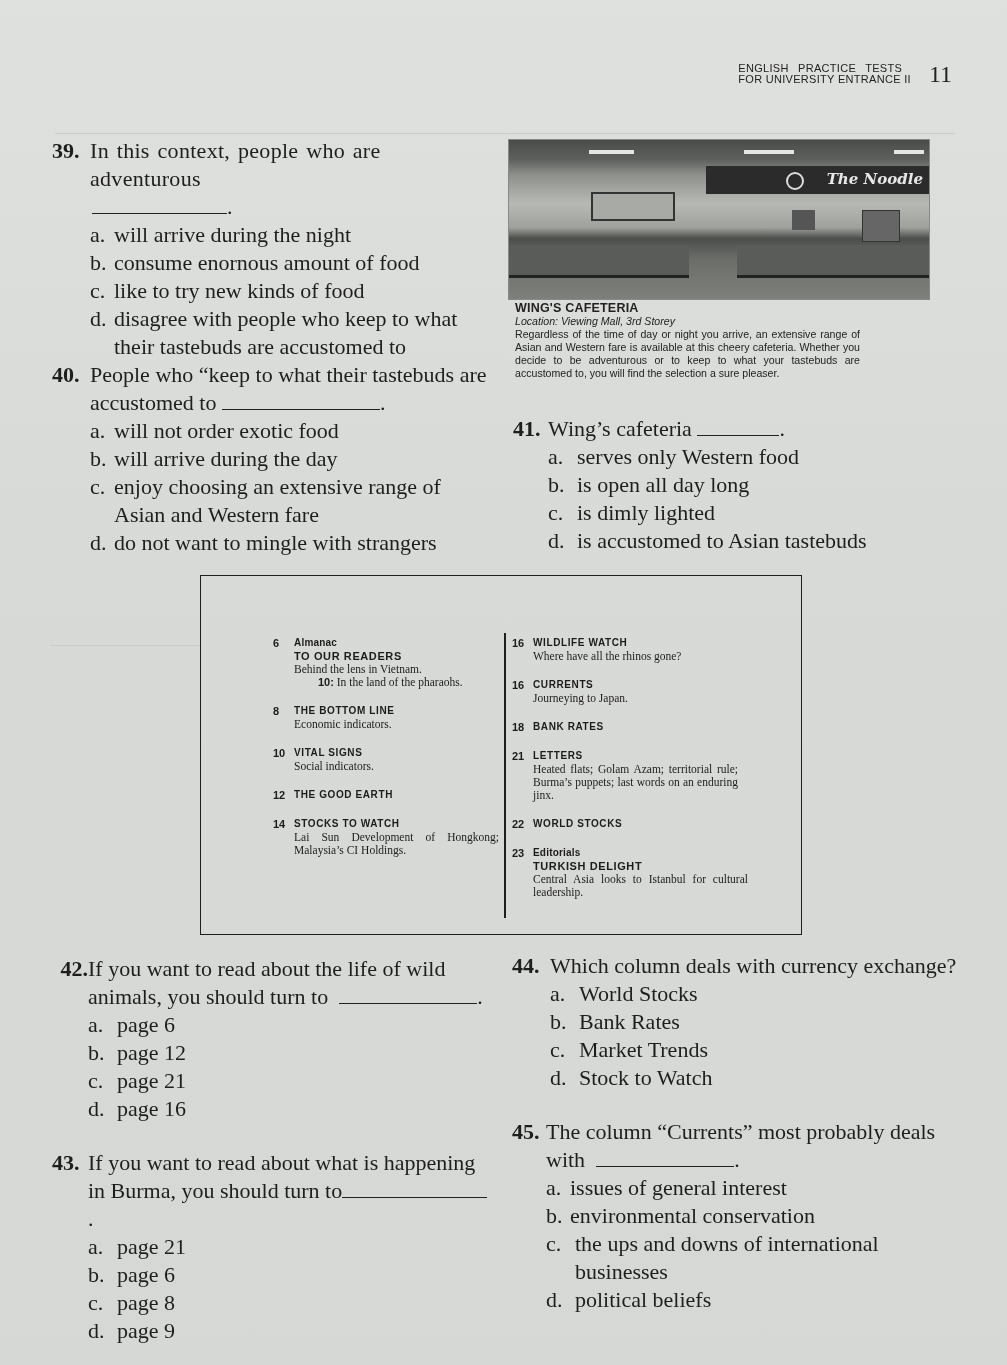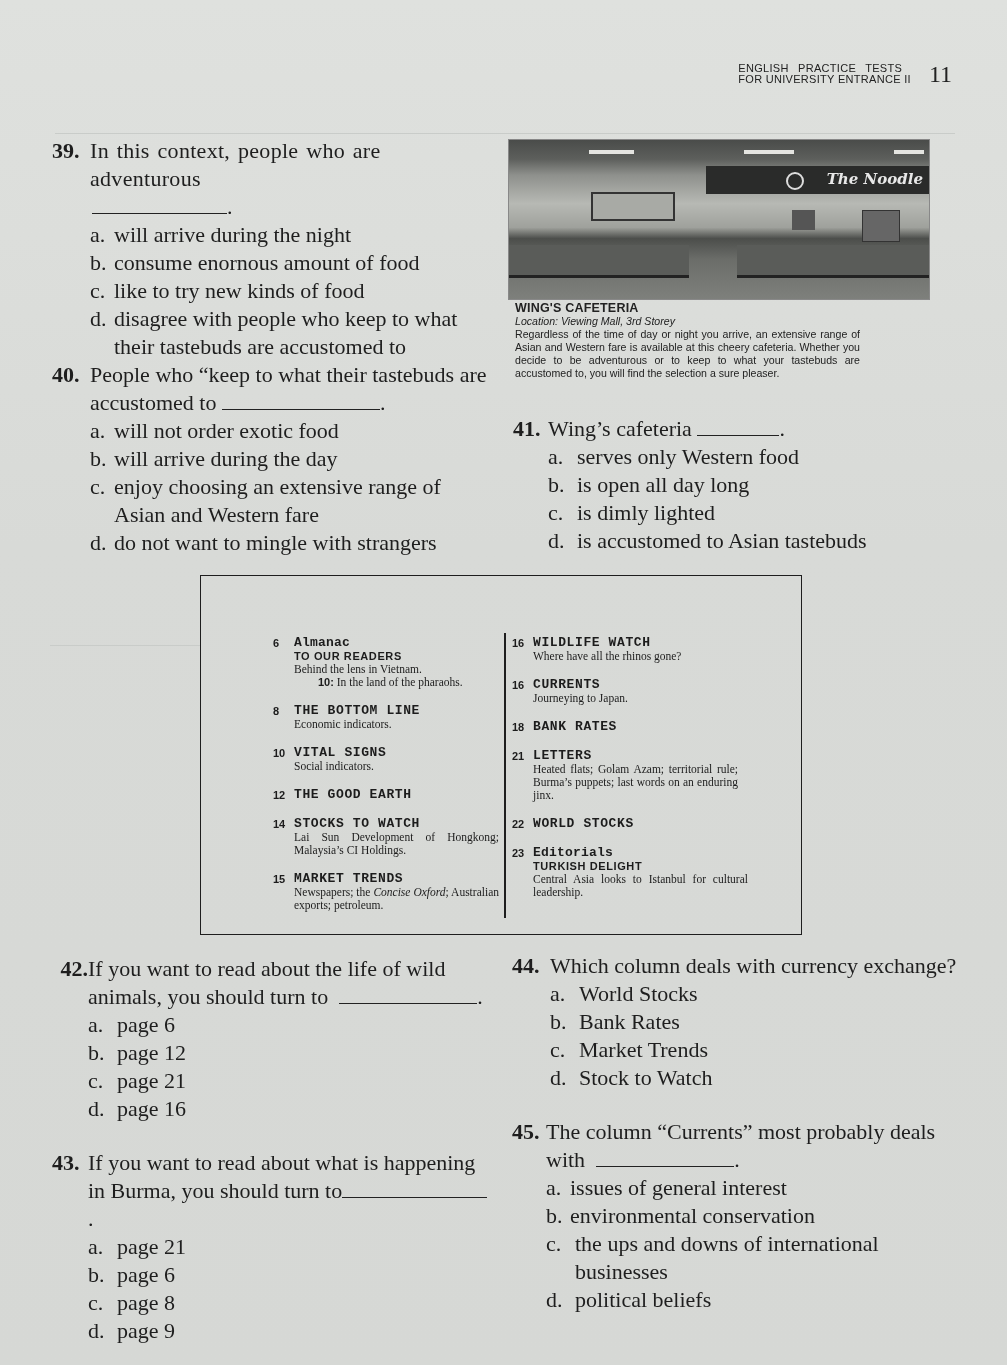--- a/index.html
+++ b/index.html
@@ -74,21 +74,21 @@
   .toc-divider { position: absolute; left: 303px; top: 57px; width: 1.5px; height: 285px; background: #1e1e1e; }
   .toc-col { position: absolute; top: 60px; }
   .toc-col.left { left: 72px; width: 226px; }
   .toc-col.right { left: 311px; width: 230px; }
   .toc-entry { margin-bottom: 15px; }
   .toc-entry .row { display: flex; }
   .toc-entry .pg {
     font-family: "Liberation Sans", sans-serif; font-weight: bold; font-size: 11px; line-height: 14px; width: 21px; flex: 0 0 auto;
   }
   .toc-entry .title {
-    font-family: Liberation Mono, monospace; font-weight: bold; font-size: 13px; line-height: 14px; letter-spacing: 0.6px;
+    font-family: Liberation Sans, sans-serif; font-weight: bold; font-size: 10px; line-height: 14px; letter-spacing: 0.6px;
   }
   .toc-entry .title.mixed { letter-spacing: 0.2px; }
   .toc-entry .sub-title {
     font-family: "Liberation Sans", sans-serif; font-weight: bold; font-size: 11px; line-height: 13px; letter-spacing: 0.6px; padding-left: 21px;
   }
   .toc-entry .desc {
     font-family: "Liberation Serif", serif; font-size: 11.5px; line-height: 13px; padding-left: 21px; text-align: justify;
   }
   .toc-entry .desc .ref { font-family: "Liberation Sans", sans-serif; font-weight: bold; font-size: 11px; margin-left: 24px; }
   .toc-entry .desc i { font-style: italic; }
@@ -233,27 +233,20 @@
             <span class="title">THE GOOD EARTH</span>
           </div>
       </div>
       <div class="toc-entry">
         <div class="row">
             <span class="pg">14</span>
             <span class="title">STOCKS TO WATCH</span>
           </div>
         <div class="desc">Lai Sun Development of Hongkong; Malaysia’s CI Holdings.</div>
       </div>
-      <div class="toc-entry">
-        <div class="row">
-            <span class="pg">15</span>
-            <span class="title">MARKET TRENDS</span>
-          </div>
-        <div class="desc"><span>Newspapers; the </span><i>Concise Oxford</i><span>; Australian exports; petroleum.</span></div>
-      </div>
     </div>
 
     <div class="toc-col right">
       <div class="toc-entry">
         <div class="row">
             <span class="pg">16</span>
             <span class="title">WILDLIFE WATCH</span>
           </div>
         <div class="desc">Where have all the rhinos gone?</div>
       </div>

